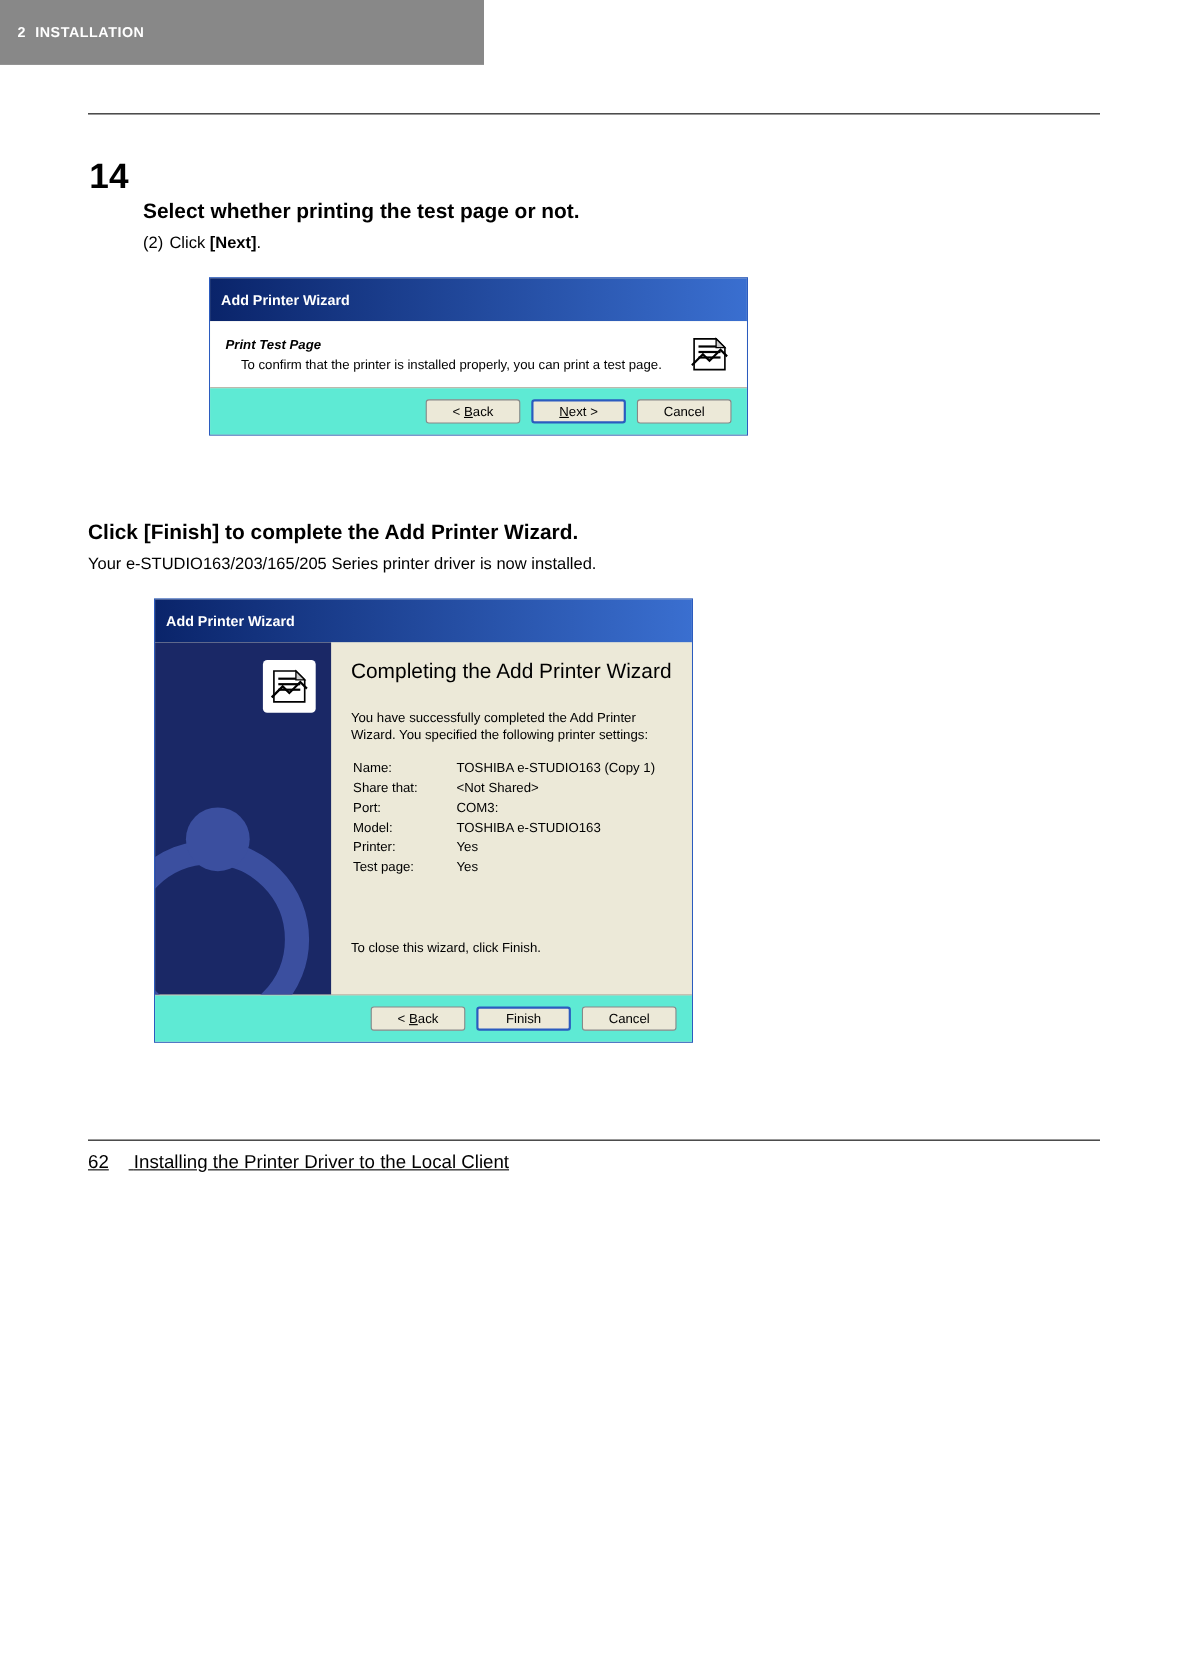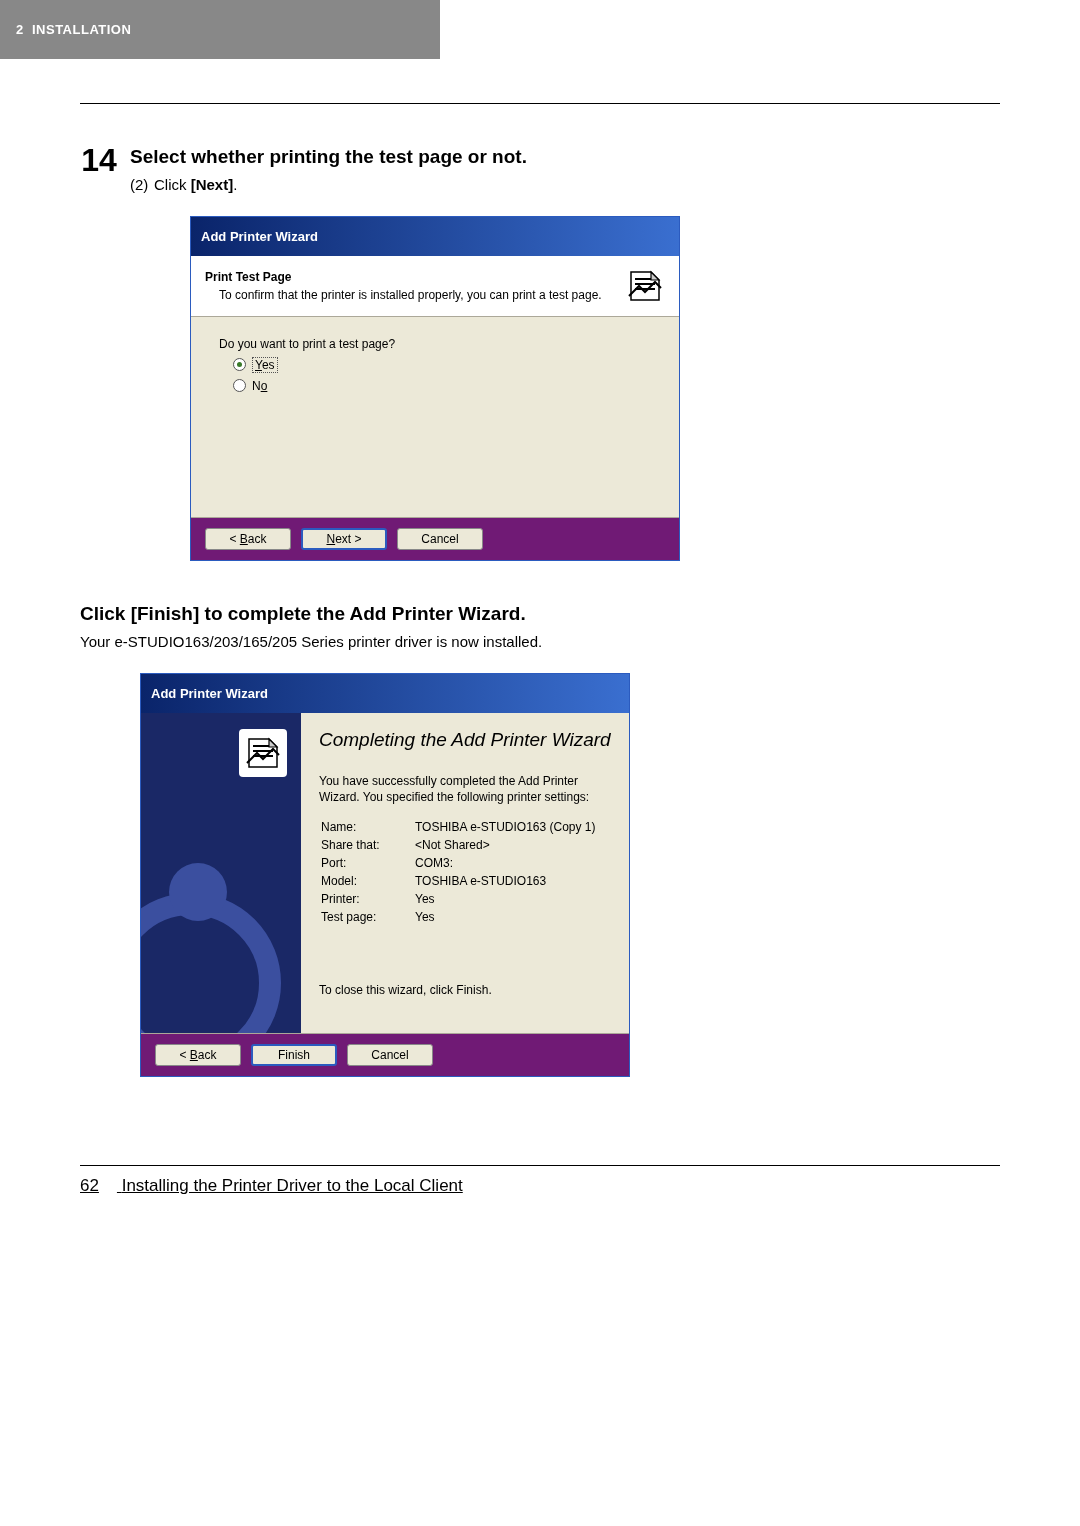--- a/index.html
+++ b/index.html
@@ -34,20 +34,21 @@
   font-size: 32px;
   font-weight: bold;
   width: 50px;
   text-align: center;
   padding-right: 12px;
   line-height: 1;
 }
 .step-body {
   flex: 1;
   padding-top: 2px;
+  margin-top: 36px;
 }
 .step-title {
   font-size: 19px;
   font-weight: bold;
   margin-bottom: 6px;
 }
 .step-line {
   font-size: 15px;
   line-height: 1.45;
 }
@@ -71,21 +72,21 @@
   font-size: 13px;
 }
 .dialog-header {
   background: #fff;
   padding: 10px 14px;
   display: flex;
   align-items: center;
   border-bottom: 1px solid #aca899;
 }
 .dialog-header-text { flex: 1; }
-.dialog-header-title { font-weight: bold; margin-bottom: 4px; }
+.dialog-header-title { font-weight: bold; margin-bottom: 4px; font-style: italic; }
 .dialog-header-sub { padding-left: 14px; font-size: 12px; }
 .printer-icon-sm {
   width: 40px; height: 40px; flex-shrink: 0;
 }
 .dialog-body {
   background: #ece9d8;
   padding: 20px 28px 120px 28px;
   border-bottom: 1px solid #aca899;
 }
 .radio-row {
@@ -97,23 +98,23 @@
   border: 1px solid #555; background: #fff;
   display: inline-flex; align-items: center; justify-content: center;
 }
 .radio.selected::after {
   content: ""; width: 5px; height: 5px; border-radius: 50%;
   background: #3a7a2a;
 }
 .radio-label { font-size: 12px; }
 .radio-label.sel { border: 1px dotted #555; padding: 0 2px; }
 .dialog-footer {
-  background: #701a75;
+  background: #5eead4;
   padding: 10px 14px;
-  display: flex; gap: 10px;
+  display: flex; justify-content: flex-end; gap: 10px;
 }
 .btn {
   background: #ece9d8;
   border: 1px solid #888;
   border-radius: 3px;
   padding: 3px 0;
   width: 86px;
   text-align: center;
   font-size: 12px;
   font-family: inherit;
@@ -136,21 +137,21 @@
 .dialog2-left .circ1 { position: absolute; left: -40px; bottom: -40px; width: 180px; height: 180px; border: 22px solid #3b4f9f; border-radius: 50%; }
 .dialog2-left .circ2 { position: absolute; left: 28px; top: 150px; width: 58px; height: 58px; background: #3b4f9f; border-radius: 50%; }
 .dialog2-left .iconbox {
   position: absolute; top: 16px; right: 14px;
   width: 48px; height: 48px; background: #fff; border-radius: 4px;
   display: flex; align-items: center; justify-content: center;
 }
 .dialog2-right {
   flex: 1; padding: 16px 18px 14px 18px;
 }
-.dialog2-h1 { font-size: 19px; margin-bottom: 22px; font-style: italic; }
+.dialog2-h1 { font-size: 19px; margin-bottom: 22px; }
 .dialog2-p { font-size: 12px; margin-bottom: 12px; line-height: 1.35; }
 .kv-table { font-size: 12px; }
 .kv-table td { padding: 1px 0; vertical-align: top; }
 .kv-table .k { width: 92px; }
 .dialog2-close { font-size: 12px; margin-top: 56px; }
 
 .page-footer-rule {
   border: none;
   border-top: 1.5px solid #000;
   margin: 28px 80px 0 80px;
@@ -193,31 +194,20 @@
           </div>
           <div class="printer-icon-sm">
             <svg class="printer-svg" viewBox="0 0 40 40">
                 <polygon points="6,6 26,6 34,14 34,34 6,34" fill="#fff" stroke="#000" stroke-width="1.5"></polygon>
                 <polygon points="26,6 34,14 26,14" fill="#ccc" stroke="#000" stroke-width="1.2"></polygon>
                 <rect x="10" y="12" width="16" height="2" fill="#000"></rect>
                 <rect x="10" y="17" width="20" height="2" fill="#000"></rect>
                 <rect x="10" y="22" width="20" height="2" fill="#000"></rect>
                 <path d="M4 30 L14 20 L20 26 L30 16 L36 22" fill="none" stroke="#000" stroke-width="2"></path>
               </svg>
-          </div>
-        </div>
-        <div class="dialog-body">
-          <div>Do you want to print a test page?</div>
-          <div class="radio-row">
-            <span class="radio selected"></span>
-            <span class="radio-label sel"><span class="und">Y</span><span>es</span></span>
-          </div>
-          <div class="radio-row">
-            <span class="radio"></span>
-            <span class="radio-label"><span>N</span><span class="und">o</span></span>
           </div>
         </div>
         <div class="dialog-footer">
           <button class="btn"><span>&lt; </span><span class="und">B</span><span>ack</span></button>
           <button class="btn default"><span class="und">N</span><span>ext &gt;</span></button>
           <button class="btn">Cancel</button>
         </div>
       </div>
     </div>
   </div>

